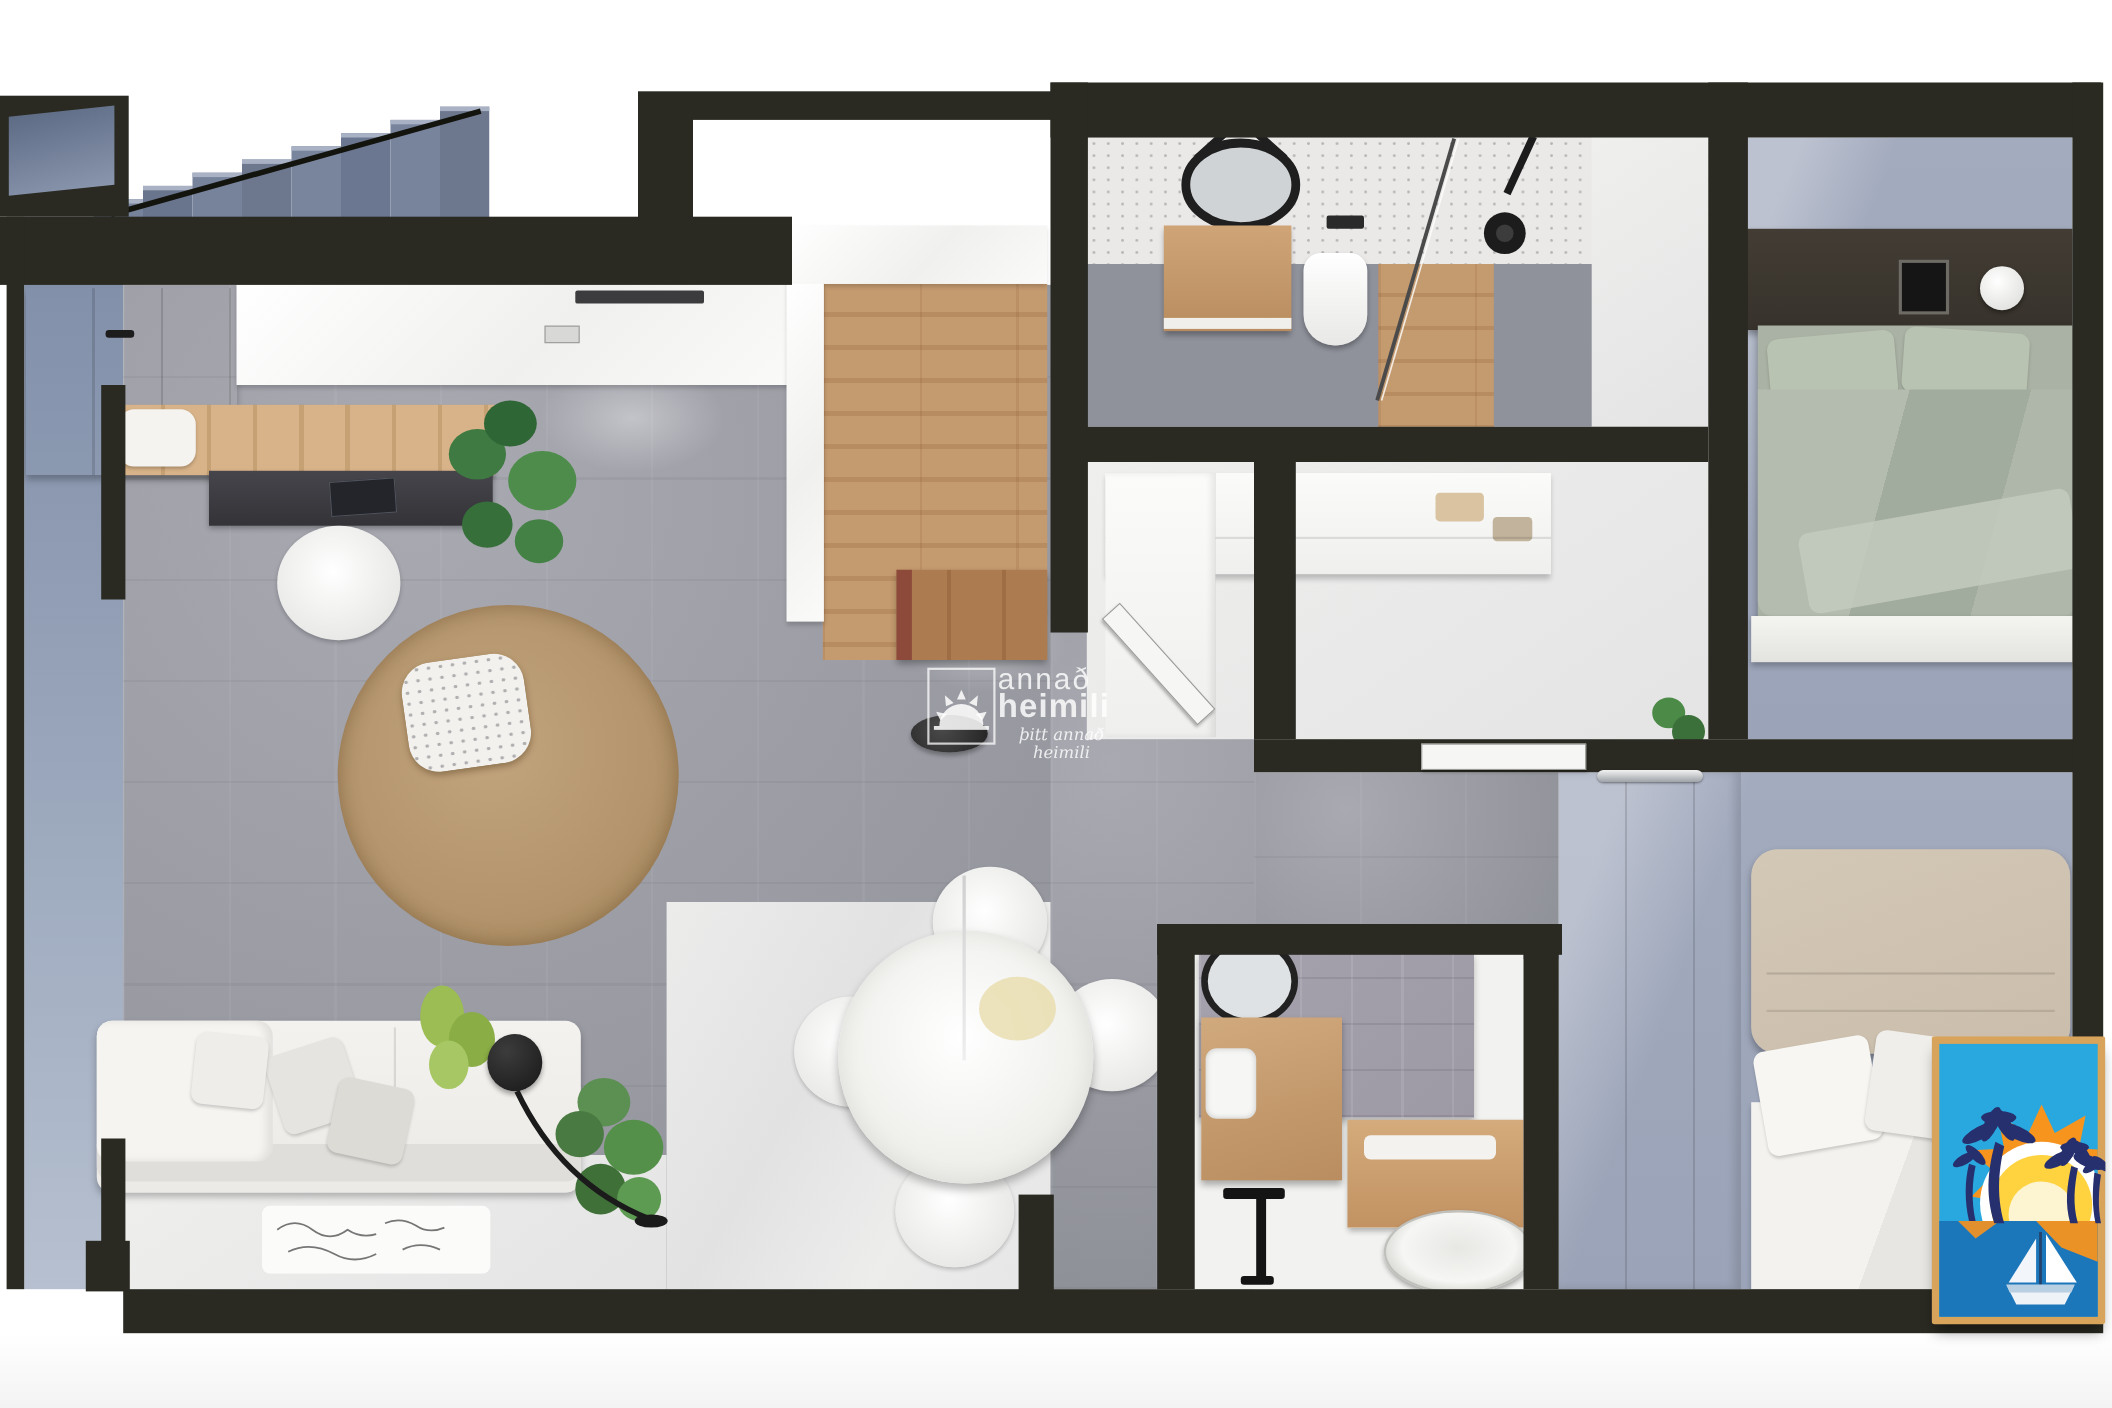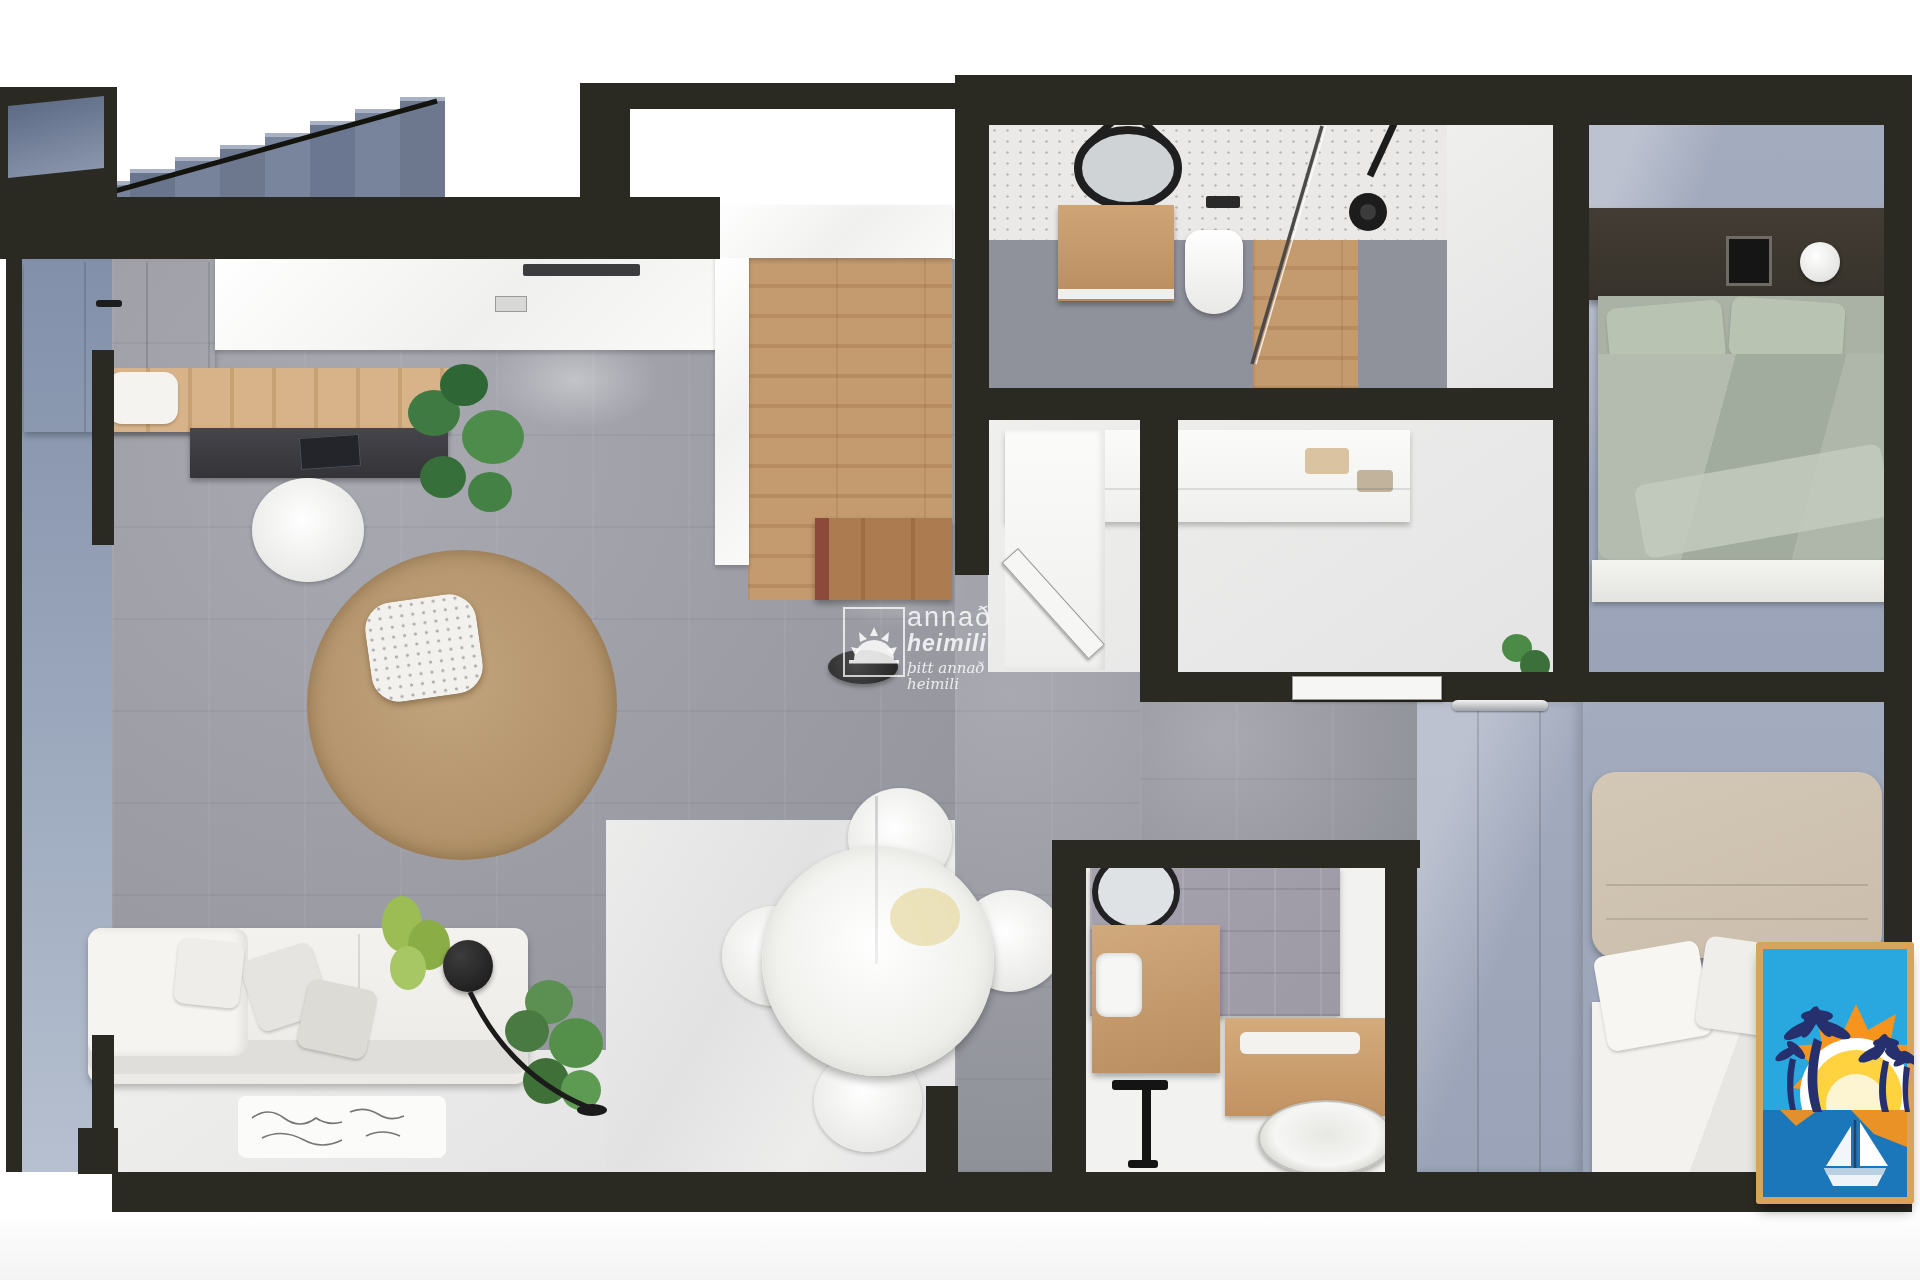--- a/index.html
+++ b/index.html
@@ -268,22 +268,22 @@
           <path d="M29 18 L33 27 L25 27 Z"></path>
           <path d="M14 23 L22 30 L15 33 Z"></path>
           <path d="M44 23 L36 30 L43 33 Z"></path>
           <path d="M6 38 L16 40 L10 46 Z"></path>
           <path d="M52 38 L42 40 L48 46 Z"></path>
         </g>
         <rect x="4" y="51" width="50" height="3.5" fill="rgba(255,255,255,.85)"></rect>
       </svg>
     </div>
     <div class="abs wm-text" style="left:64px;top:4px;font-size:27px;line-height:27px;letter-spacing:2px;font-weight:400;">annað</div>
-    <div class="abs wm-text" style="left:64px;top:28px;font-size:23px;line-height:30px;letter-spacing:1px;font-weight:700;font-style:italic;">heimili</div>
-    <div class="abs wm-text" style="left:64px;top:60px;font-size:15px;line-height:16px;font-style:italic;font-family:'DejaVu Serif',serif;">þitt annað heimili</div>
+    <div class="abs wm-text" style="left:64px;top:28px;font-size:30px;line-height:30px;letter-spacing:1px;font-weight:700;">heimili</div>
+    <div class="abs wm-text" style="left:64px;top:60px;font-size:15px;line-height:16px;font-style:italic;font-family:'DejaVu Serif',serif;text-align:center;">þitt annað heimili</div>
   </div>
 
   <div class="abs logo" style="left:1756px;top:942px;width:158px;height:262px;box-shadow:0 10px 12px -4px rgba(0,0,0,.45);">
     <svg width="158" height="262" viewBox="0 0 158 262">
       <defs>
         <clipPath id="skyclip">
             <rect x="7" y="7" width="144" height="161"></rect>
           </clipPath>
       </defs>
       <rect x="0" y="0" width="158" height="262" rx="3" style="fill:var(--logo-border,#d8a45c)"></rect>

